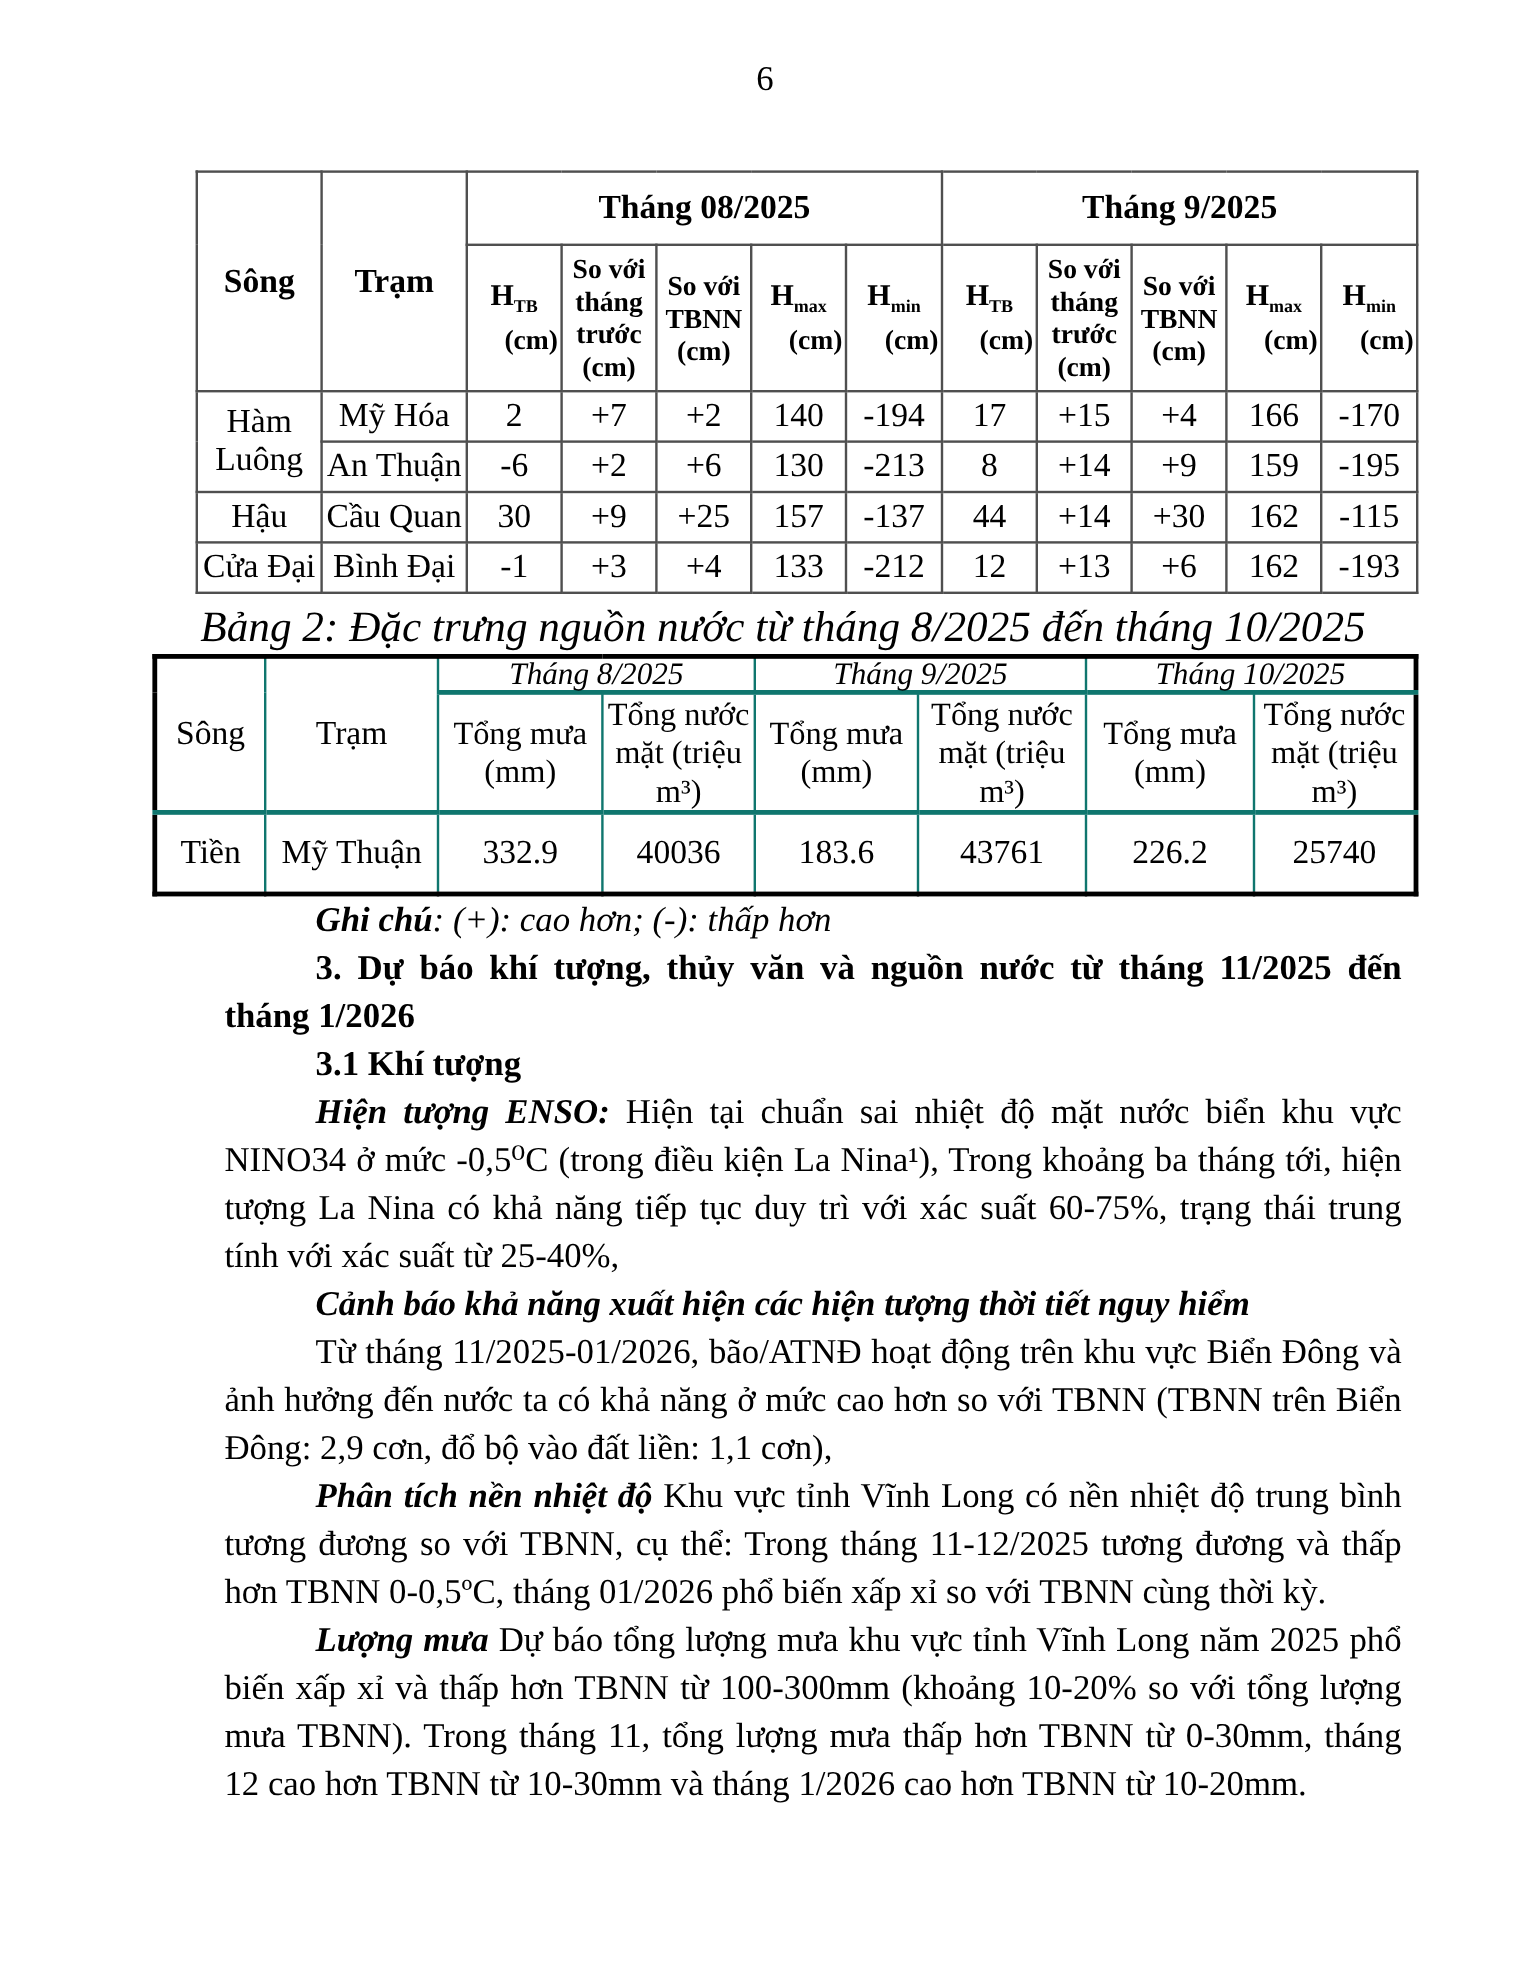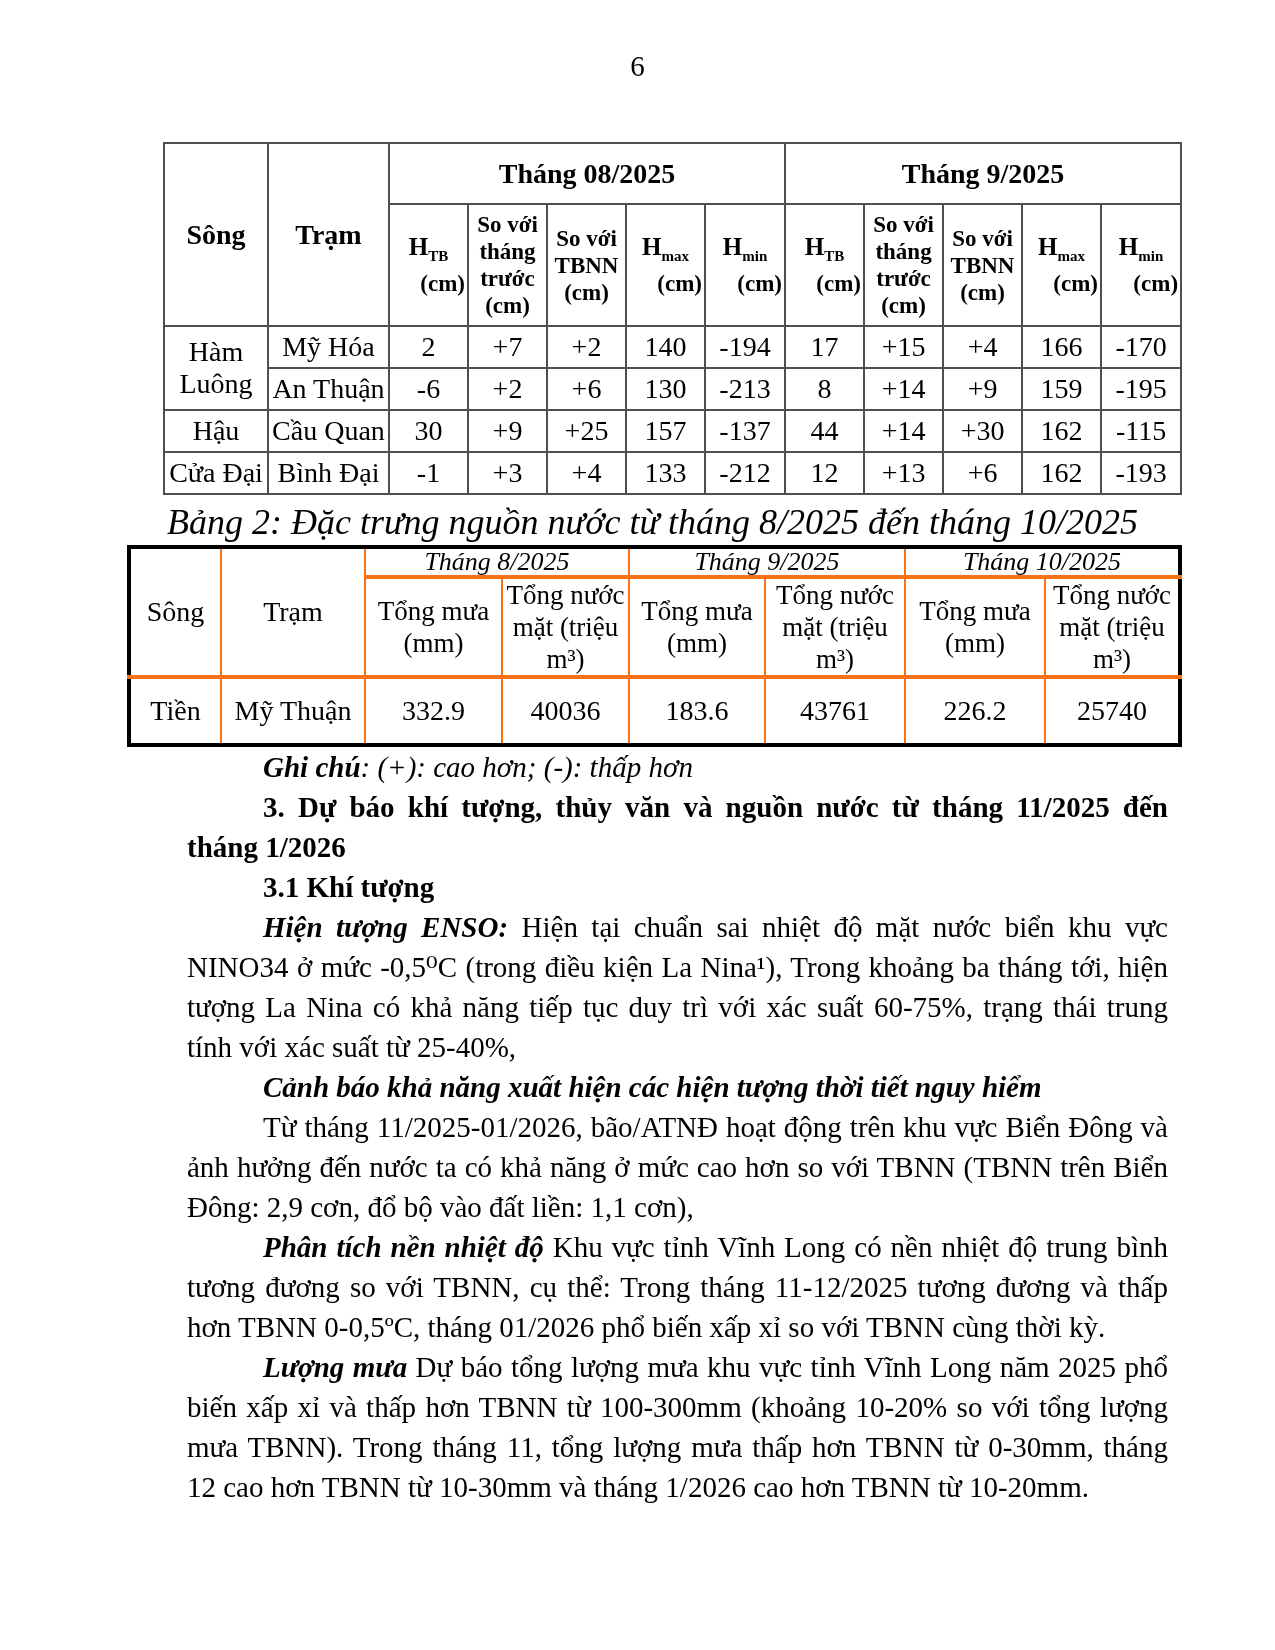--- a/index.html
+++ b/index.html
@@ -30,21 +30,21 @@
 
   
   .caption {
     margin:10px 0 0 127px; width:1051px; text-align:center;
     font-style:italic; font-size:36px; line-height:34px;
   }
 
   
   .t2 { margin:6px 0 0 127px; width:1051px; border:4px solid #000; }
   .t2 th, .t2 td {
-    border:2px solid #f97316; box-sizing:border-box; font-weight:normal;
+    border:2px solid #0f766e; box-sizing:border-box; font-weight:normal;
     text-align:center; vertical-align:middle; padding:0 3px;
   }
   .t2 .t2-month-row th { height:29px; font-size:26px; font-style:italic; line-height:26px; border-bottom-width:4px; }
   .t2 .t2-month-row th.rc { font-style:normal; font-size:28px; }
   .t2 .t2-sub-row th { height:100px; font-size:27px; line-height:32px; border-bottom-width:4px; }
   .t2 td { height:68px; font-size:28px; }
 
   
   .textcol { margin-left:187px; width:981px; }
   .textcol p { margin:0; font-size:29px; line-height:40px; }

